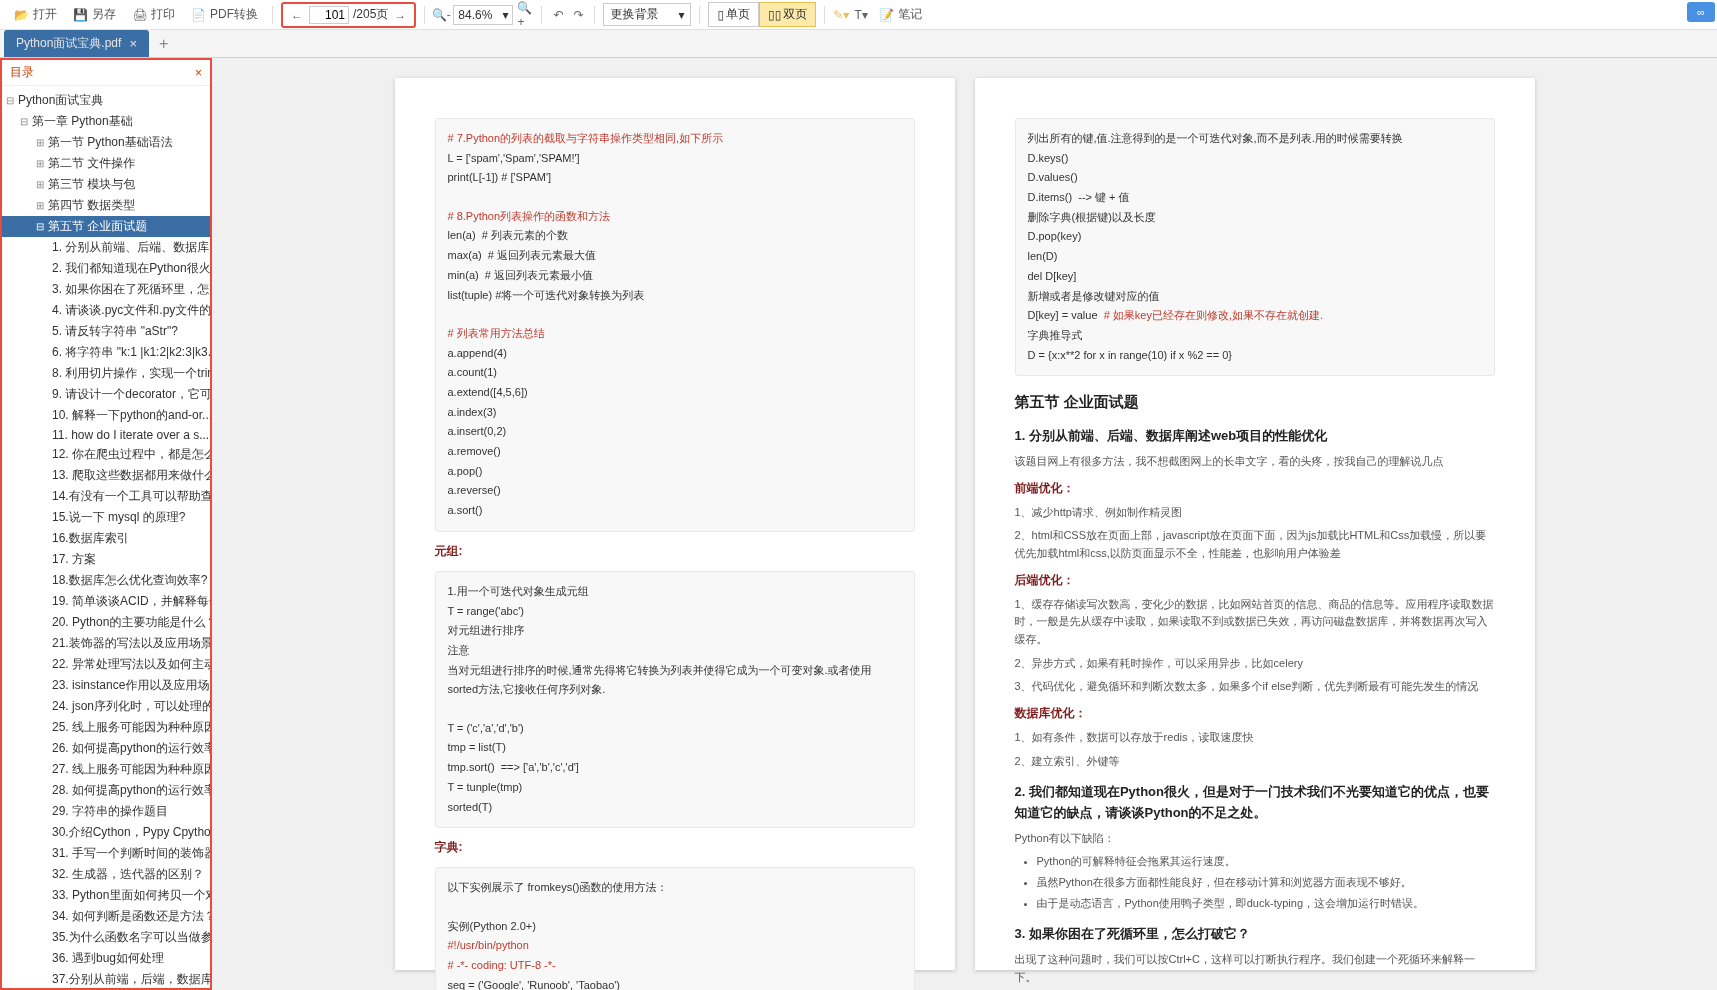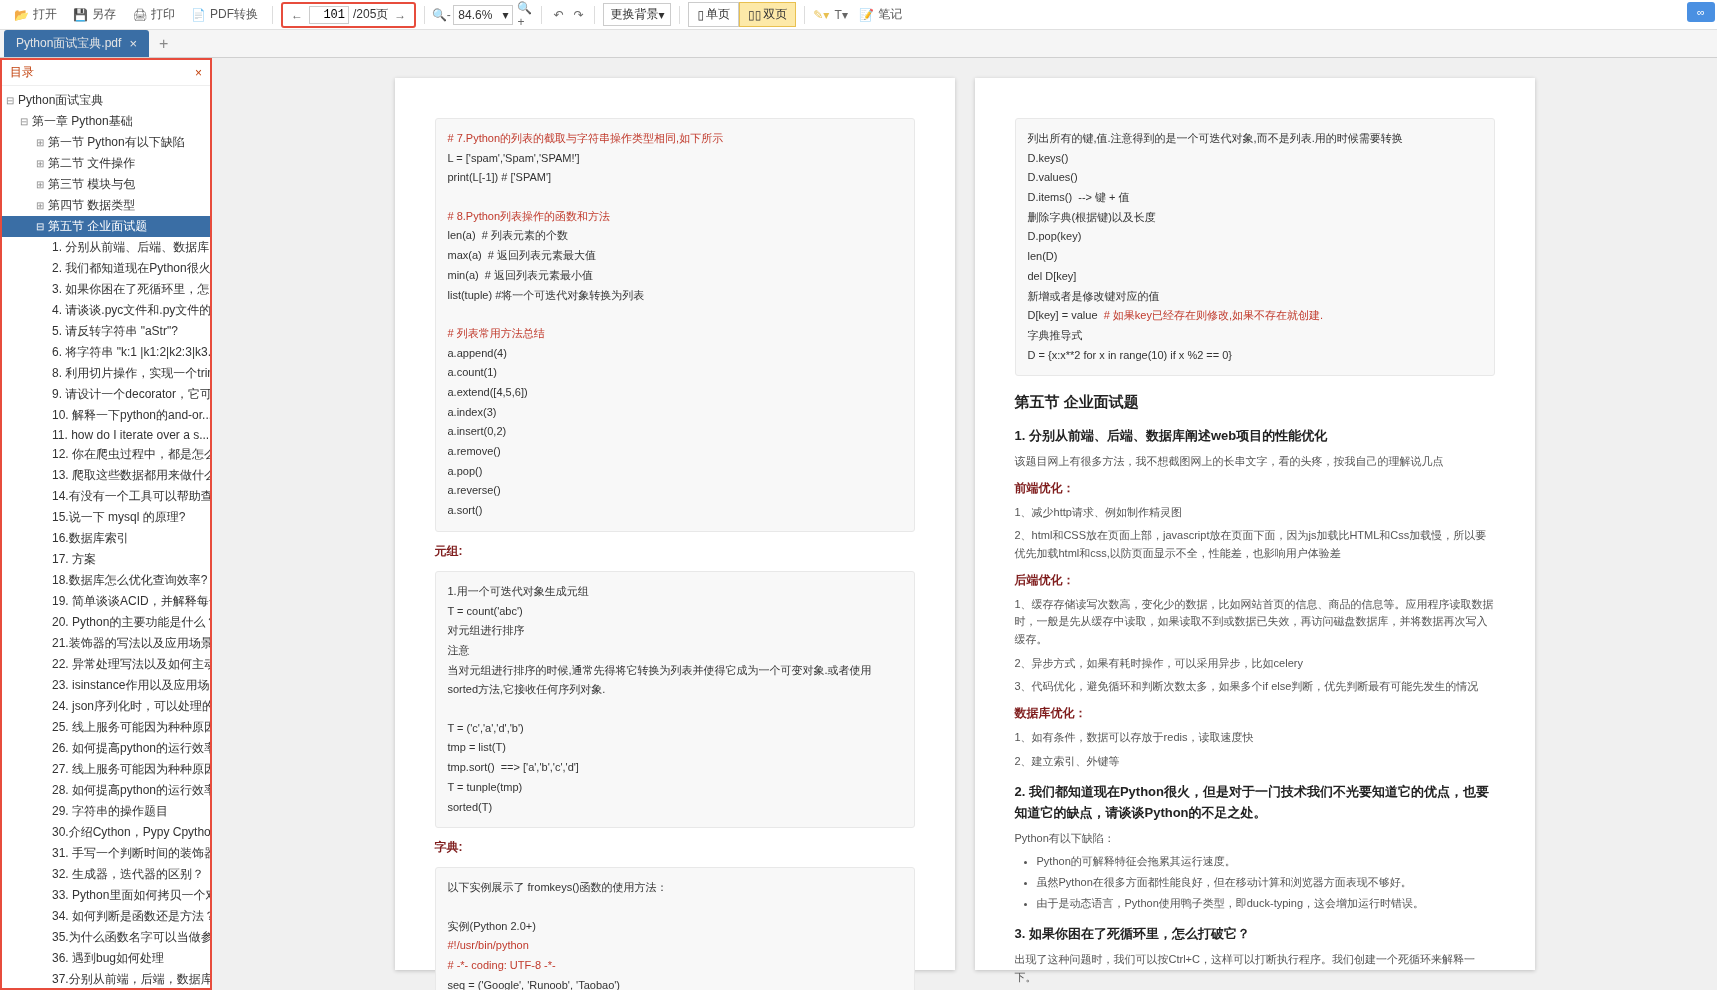--- a/index.html
+++ b/index.html
@@ -2,23 +2,23 @@
 <html><head>
 <meta charset="utf-8">
 <style>
 * { margin:0; padding:0; box-sizing:border-box; font-family:"Microsoft YaHei",Arial,sans-serif; }
 body { background:#fff; font-size:12px; color:#333; overflow:hidden; }
 .toolbar { height:30px; display:flex; align-items:center; padding:0 8px; gap:4px; border-bottom:1px solid #e0e0e0; }
 .tb-btn { display:flex; align-items:center; gap:3px; padding:3px 6px; cursor:pointer; color:#555; font-size:12px; }
 .tb-icon { width:16px; height:16px; display:inline-flex; align-items:center; justify-content:center; color:#666; }
 .tb-sep { width:1px; height:18px; background:#ddd; margin:0 4px; }
 .page-nav { display:flex; align-items:center; gap:4px; border:2px solid #e74c3c; padding:2px 6px; border-radius:3px; }
-.page-input { width:40px; text-align:right; border:1px solid #ccc; padding:1px 3px; font-size:12px;font-family:Liberation Mono, monospace; }
+.page-input { width:40px; text-align:right; border:1px solid #ccc; padding:1px 3px; font-size:12px; }
 .zoom-sel { border:1px solid #ccc; padding:2px 4px; font-size:12px; display:flex; align-items:center; gap:10px; }
-.bg-sel { border:1px solid #ccc; padding:2px 6px; font-size:12px; display:flex; align-items:center; gap:0; }
+.bg-sel { border:1px solid #ccc; padding:2px 6px; font-size:12px; display:flex; align-items:center; gap:20px; }
 .view-btns { display:flex; }
 .view-btn { padding:3px 8px; border:1px solid #ccc; font-size:12px; display:flex; align-items:center; gap:2px; }
 .view-btn.active { background:#fde9a8; border-color:#e8c050; }
 .right-tools { margin-left:auto; display:flex; align-items:center; gap:8px; }
 .corner { position:absolute; top:2px; right:2px; width:28px; height:20px; background:#4a90e2; border-radius:3px; display:flex; align-items:center; justify-content:center; color:#fff; font-size:11px; }
 .tabbar { height:28px; background:#f5f5f5; display:flex; align-items:flex-end; padding-left:4px; border-bottom:1px solid #d0d0d0; }
 .tab { background:#3a6ea5; color:#e5e5e5; padding:5px 12px; font-size:12px; display:flex; align-items:center; gap:8px; border-radius:3px 3px 0 0; }
 .tab-close { cursor:pointer; font-size:13px; }
 .tab-add { padding:4px 10px; color:#888; cursor:pointer; font-size:16px; }
 .main { display:flex; height:calc(100vh - 58px); }
@@ -127,21 +127,21 @@
       <div class="tree-item lvl0">
           <span class="tree-toggle">⊟</span>
           <span>Python面试宝典</span>
         </div>
       <div class="tree-item lvl1">
           <span class="tree-toggle">⊟</span>
           <span>第一章 Python基础</span>
         </div>
       <div class="tree-item lvl2">
           <span class="tree-toggle">⊞</span>
-          <span>第一节 Python有以下缺陷</span>
+          <span>第一节 Python基础语法</span>
         </div>
       <div class="tree-item lvl2">
           <span class="tree-toggle">⊞</span>
           <span>第二节 文件操作</span>
         </div>
       <div class="tree-item lvl2">
           <span class="tree-toggle">⊞</span>
           <span>第三节 模块与包</span>
         </div>
       <div class="tree-item lvl2">
@@ -210,21 +210,21 @@
 <span>a.count(1)</span>
 <span>a.extend([4,5,6])</span>
 <span>a.index(3)</span>
 <span>a.insert(0,2)</span>
 <span>a.remove()</span>
 <span>a.pop()</span>
 <span>a.reverse()</span>
 <span>a.sort()</span></div>
       <div class="sub-h">元组:</div>
       <div class="code-block"><span>1.用一个可迭代对象生成元组</span>
-<span>T = count('abc')</span>
+<span>T = range('abc')</span>
 <span>对元组进行排序</span>
 <span>注意</span>
 <span>当对元组进行排序的时候,通常先得将它转换为列表并使得它成为一个可变对象.或者使用sorted方法,它接收任何序列对象.</span>
 
 <span>T = ('c','a','d','b')</span>
 <span>tmp = list(T)</span>
 <span>tmp.sort()  ==&gt; ['a','b','c','d']</span>
 <span>T = tunple(tmp)</span>
 <span>sorted(T)</span></div>
       <div class="sub-h">字典:</div>

